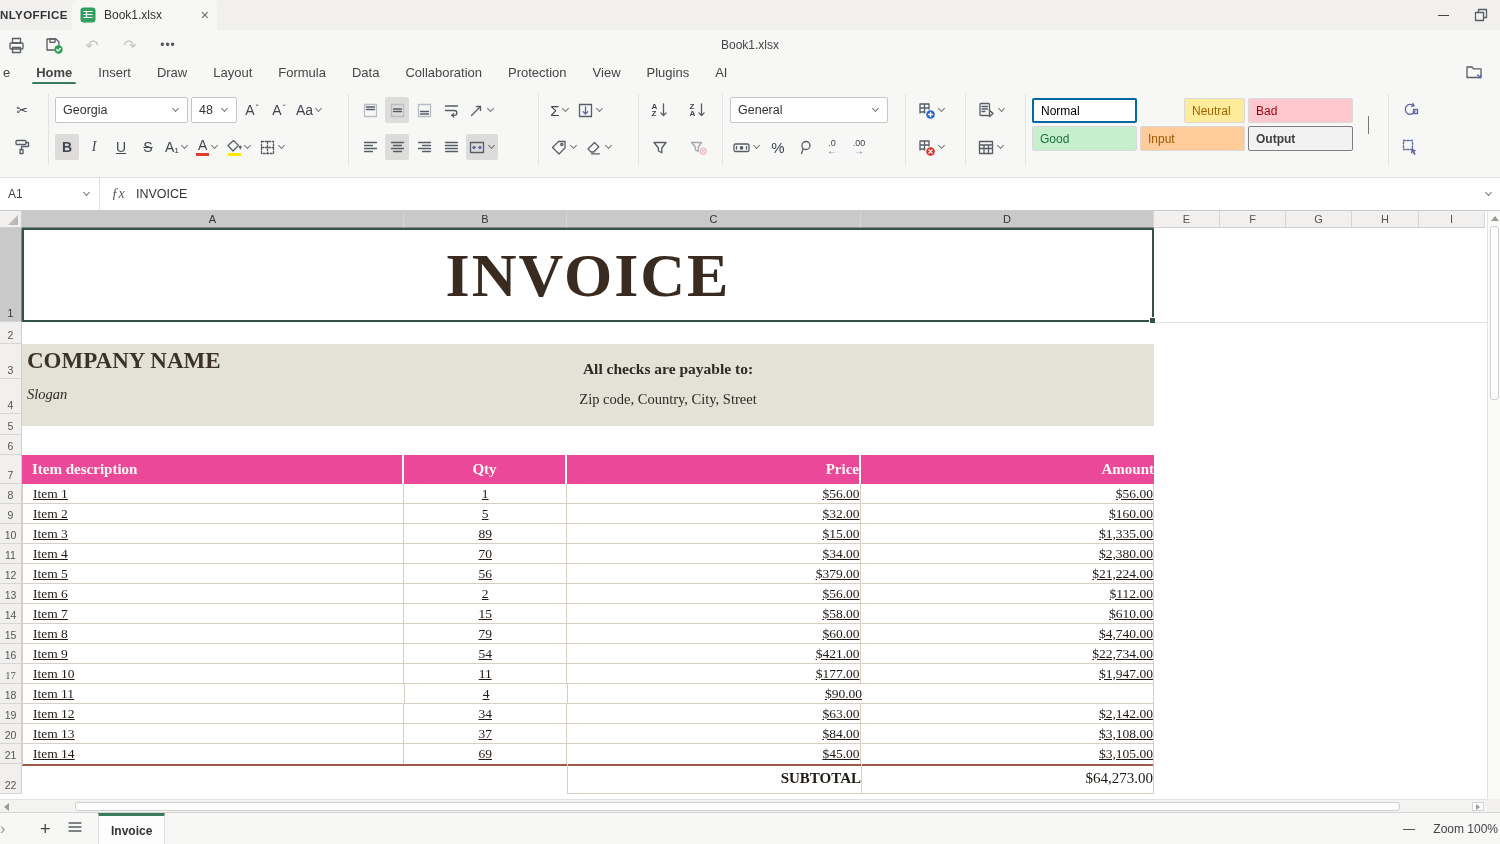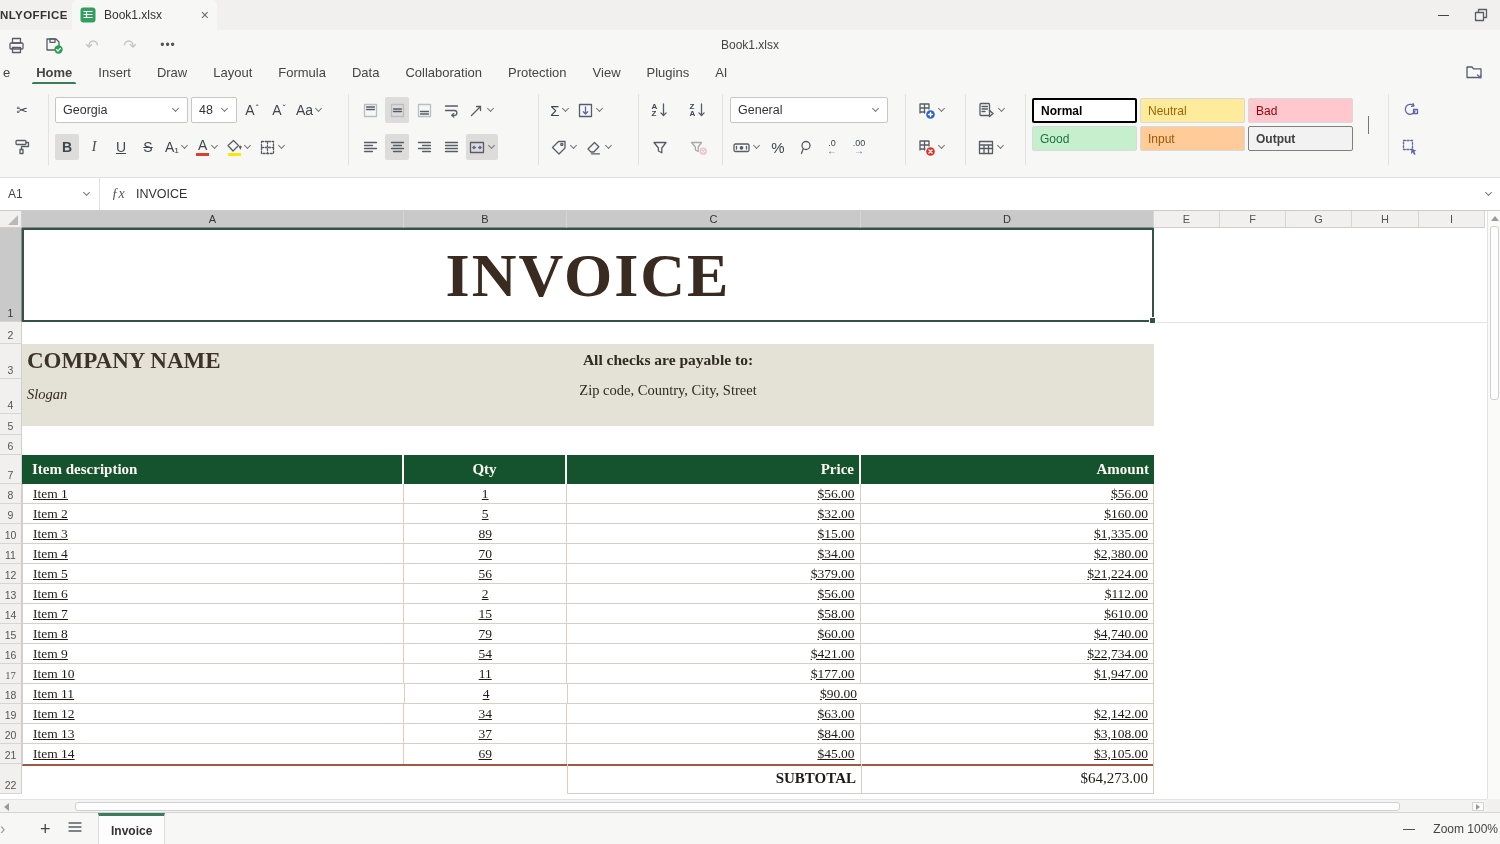--- a/index.html
+++ b/index.html
@@ -63,22 +63,22 @@
   .caret-s{font-size:9px;margin:-4px 0 0 1px;color:#3f4650;}
   .sortic{display:flex;align-items:center;gap:2px;}
   .sortletters{display:flex;flex-direction:column;font-size:8px;font-weight:bold;line-height:7px;color:#3f4650;}
   .decic{display:flex;flex-direction:column;align-items:center;font-size:9px;line-height:8px;color:#3f4650;}
   .decic .arr{color:#5d66a8;font-size:10px;}
   
   .stylegrid{position:absolute;left:0;top:14px;display:grid;grid-template-columns:repeat(3,105px);
              grid-auto-rows:25px;gap:3px;}
   .chip{border:1px solid #d9d9d9;border-radius:2px;display:flex;align-items:center;
         padding:0 7px;font-size:12px;background:#fff;}
-  .chip.normal{border:2px solid #000000;color:#000;font-weight:bold;}
-  .chip.neutral{background:#ffeb9c;color:#9c6500;}
+  .chip.normal{border:2px solid #0369a1;color:#000;}
+  .chip.neutral{background:#ffeb9c;color:#9c6500;margin-left:44px;}
   .chip.bad{background:#ffc7ce;color:#9c0006;}
   .chip.good{background:#c6efce;color:#1d7044;}
   .chip.input{background:#ffcc99;color:#9c5700;}
   .chip.output{background:#f2f2f2;color:#3f3f3f;font-weight:bold;border:1px solid #7f7f7f;}
 
   
   .fbar{position:absolute;left:0;top:178px;width:1500px;height:33px;background:#fff;
         border-bottom:1px solid #cbcbcb;display:flex;align-items:center;}
   .namebox{width:100px;height:100%;border-right:1px solid #e0e0e0;display:flex;align-items:center;
            padding:0 8px;font-size:12px;color:#444;}
@@ -112,35 +112,35 @@
              justify-content:center;}
   .titlecell .t{font-size:62px;font-weight:bold;color:#3a2b21;letter-spacing:2px;}
   .selbox{position:absolute;left:0;top:0;width:1132px;height:94px;border:2px solid #35524a;}
   .fillhandle{position:absolute;left:1127px;top:89px;width:7px;height:7px;background:#35524a;
               border:1px solid #fff;}
 
   .bandbeige{position:absolute;left:0;top:116px;width:1132px;height:82px;background:#e4e1d6;}
   .companyname{position:absolute;left:5px;top:4px;font-size:23px;font-weight:bold;color:#3b332a;}
   .slogan{position:absolute;left:5px;top:42px;font-size:14.5px;font-style:italic;color:#2e2a24;}
   .payblock{position:absolute;left:446px;top:0;width:400px;height:70px;text-align:center;}
-  .payable{margin-top:7px;font-size:15.5px;font-weight:bold;color:#2e2a24;}
+  .payable{margin-top:16px;font-size:15.5px;font-weight:bold;color:#2e2a24;}
   .address{margin-top:13px;font-size:14.5px;color:#2e2a24;}
 
-  .thead{position:absolute;left:0;top:227px;width:1132px;height:29px;background:#14532d;display:flex;
+  .thead{position:absolute;left:0;top:227px;width:1132px;height:29px;background:#ec4899;display:flex;
          color:#fdf8f3;font-weight:bold;font-size:15px;}
   .thead .hc{display:flex;align-items:center;border-right:2px solid #fdfdf9;}
   .thead .hc:last-child{border-right:none;}
   .itemrows{position:absolute;left:0;top:256px;width:1132px;border-left:1px solid #d9cec4;
             border-right:1px solid #d9cec4;border-bottom:2px solid #9c5b45;}
   .irow{display:flex;height:20px;border-bottom:1px solid #d9cec4;font-size:13.5px;}
   .irow:last-child{border-bottom:none;}
   .irow .c{display:flex;align-items:center;border-right:1px solid #d9cec4;height:100%;text-decoration:underline;}
   .irow .c:last-child{border-right:none;}
   .cA{width:382px;} .cB{width:163px;} .cC{width:294px;} .cD{width:293px;}
-  .padL{padding-left:10px;} .padR{justify-content:flex-end;padding-right:5px;} .ctr{justify-content:center;}
+  .padL{padding-left:10px;} .padR{justify-content:flex-end;} .ctr{justify-content:center;}
   .subrow{position:absolute;left:0;top:536px;width:1132px;height:30px;display:flex;font-size:15px;}
   .subrow .sc{display:flex;align-items:center;height:100%;}
   .subrow .scC{border-left:1px solid #d9cec4;border-bottom:1px solid #d9cec4;}
   .subrow .scD{border-left:1px solid #d9cec4;border-right:1px solid #d9cec4;border-bottom:1px solid #d9cec4;}
   .sublabel{font-weight:bold;}
 
   
   .vscroll{position:absolute;right:0;top:0;width:13px;height:588px;background:#fafaf9;border-left:1px solid #e3e3e3;}
   .vup{position:absolute;top:2px;left:2px;width:9px;height:10px;display:flex;align-items:center;justify-content:center;}
   .tri-up{width:0;height:0;border-left:4px solid transparent;border-right:4px solid transparent;

